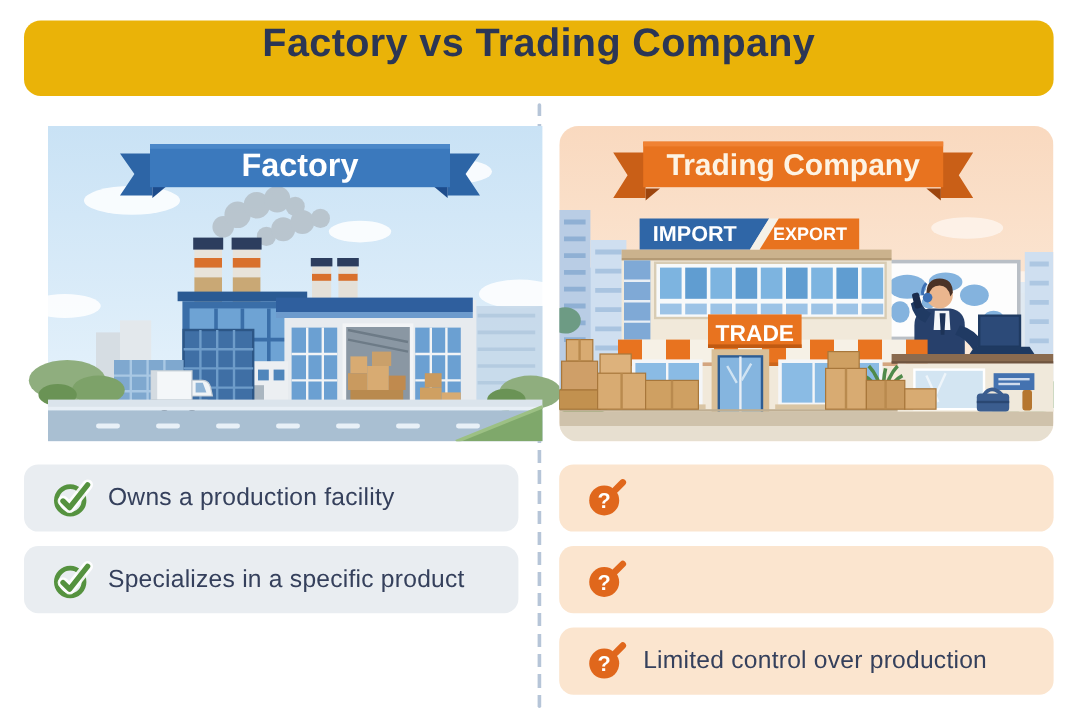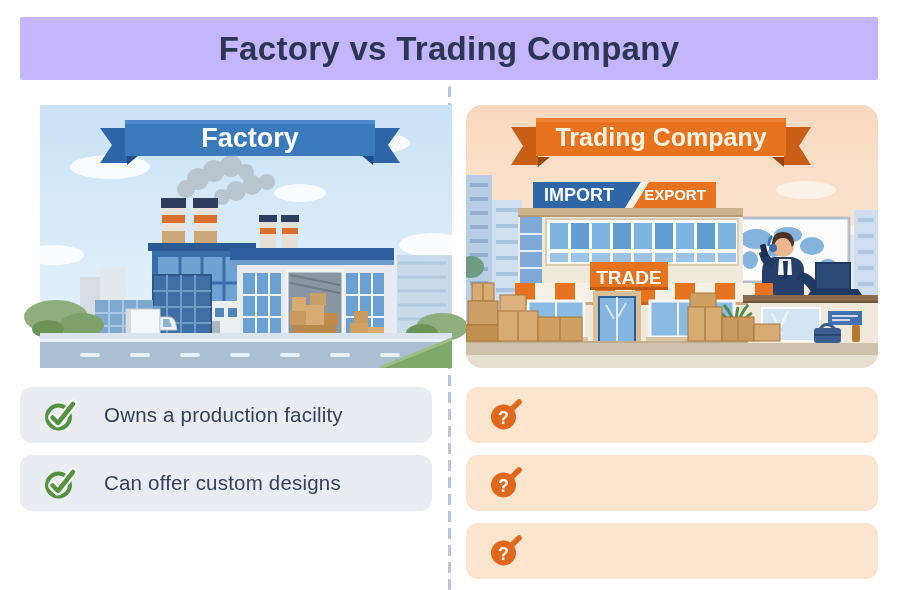--- a/index.html
+++ b/index.html
@@ -2,21 +2,21 @@
 <html><head>
 <meta charset="utf-8">
 <style>
   html,body{margin:0;padding:0;}
   body{
     width:901px;height:590px;background:#ffffff;position:relative;
     font-family:"Liberation Sans",sans-serif;overflow:hidden;
   }
   .title-banner{
     position:absolute;left:20px;top:17px;width:858px;height:63px;
-    background:#c4b5fd;border-radius:2px;display:flex;align-items:center;justify-content:center;
+    background:#eab308;border-radius:14px;display:flex;justify-content:center;
   }
   .title-banner h1{
     margin:0;font-size:33px;font-weight:bold;color:#2b3655;letter-spacing:.3px;
   }
   .divider{
     position:absolute;left:448px;top:86px;width:3px;height:504px;border-radius:2px;
     background:repeating-linear-gradient(180deg,#b6c5d8 0 11px,transparent 11px 17px);
   }
   .panel{
     position:absolute;top:105px;width:452px;height:263px;border-radius:16px;overflow:hidden;
@@ -25,21 +25,21 @@
   .panel.right{left:466px;width:412px;}
   .panel svg{display:block;width:100%;height:100%;}
   svg text{font-family:"Liberation Sans",sans-serif;}
   .rows{
     position:absolute;top:387px;width:412px;margin:0;padding:0;list-style:none;
   }
   .rows.left-col{left:20px;}
   .rows.right-col{left:466px;}
   .rows li{
     height:56px;border-radius:12px;margin-bottom:12px;
-    display:flex;align-items:center;padding-left:22px;box-sizing:border-box;gap:26px;
+    display:flex;align-items:center;padding-left:22px;box-sizing:border-box;gap:12px;
   }
   .rows.left-col li{background:#e9edf1;}
   .rows.right-col li{background:#fbe5cf;}
   .rows li span.pt{
     font-size:20.5px;color:#35405c;letter-spacing:.2px;
   }
   .row-icon{width:36px;height:36px;flex:0 0 36px;}
   .row-icon svg{display:block;width:36px;height:36px;}
 </style>
 </head>
@@ -399,21 +399,21 @@
     <span class="pt">Owns a production facility</span>
   </li>
   <li>
     <span class="row-icon">
       <svg viewBox="0 0 36 36">
         <circle cx="16.5" cy="20" r="11.5" fill="none" stroke="#55923f" stroke-width="4"></circle>
         <path d="M10.5 20.5 L16 26 L31 7" fill="none" stroke="#ffffff" stroke-width="9" stroke-linecap="round" stroke-linejoin="round" opacity="0.9"></path>
         <path d="M10.5 20.5 L16 26 L31 7" fill="none" stroke="#55923f" stroke-width="4.5" stroke-linecap="round" stroke-linejoin="round"></path>
       </svg>
     </span>
-    <span class="pt">Can offer custom designs</span>
+    <span class="pt">Specializes in a specific product</span>
   </li>
 </ul>
 
 <ul class="rows right-col">
   <li>
     <span class="row-icon">
       <svg viewBox="0 0 36 36">
         <path d="M25 11 L31 5" stroke="#e0671c" stroke-width="5.5" stroke-linecap="round"></path>
         <circle cx="15.5" cy="20" r="12.5" fill="#e0671c"></circle>
         <text x="15.5" y="26.5" text-anchor="middle" font-size="18" font-weight="bold" fill="#ffffff">?</text>
@@ -430,14 +430,15 @@
     </span>
   </li>
   <li>
     <span class="row-icon">
       <svg viewBox="0 0 36 36">
         <path d="M25 11 L31 5" stroke="#e0671c" stroke-width="5.5" stroke-linecap="round"></path>
         <circle cx="15.5" cy="20" r="12.5" fill="#e0671c"></circle>
         <text x="15.5" y="26.5" text-anchor="middle" font-size="18" font-weight="bold" fill="#ffffff">?</text>
       </svg>
     </span>
+    <span class="pt">Limited control over production</span>
   </li>
 </ul>
 
 </body></html>

